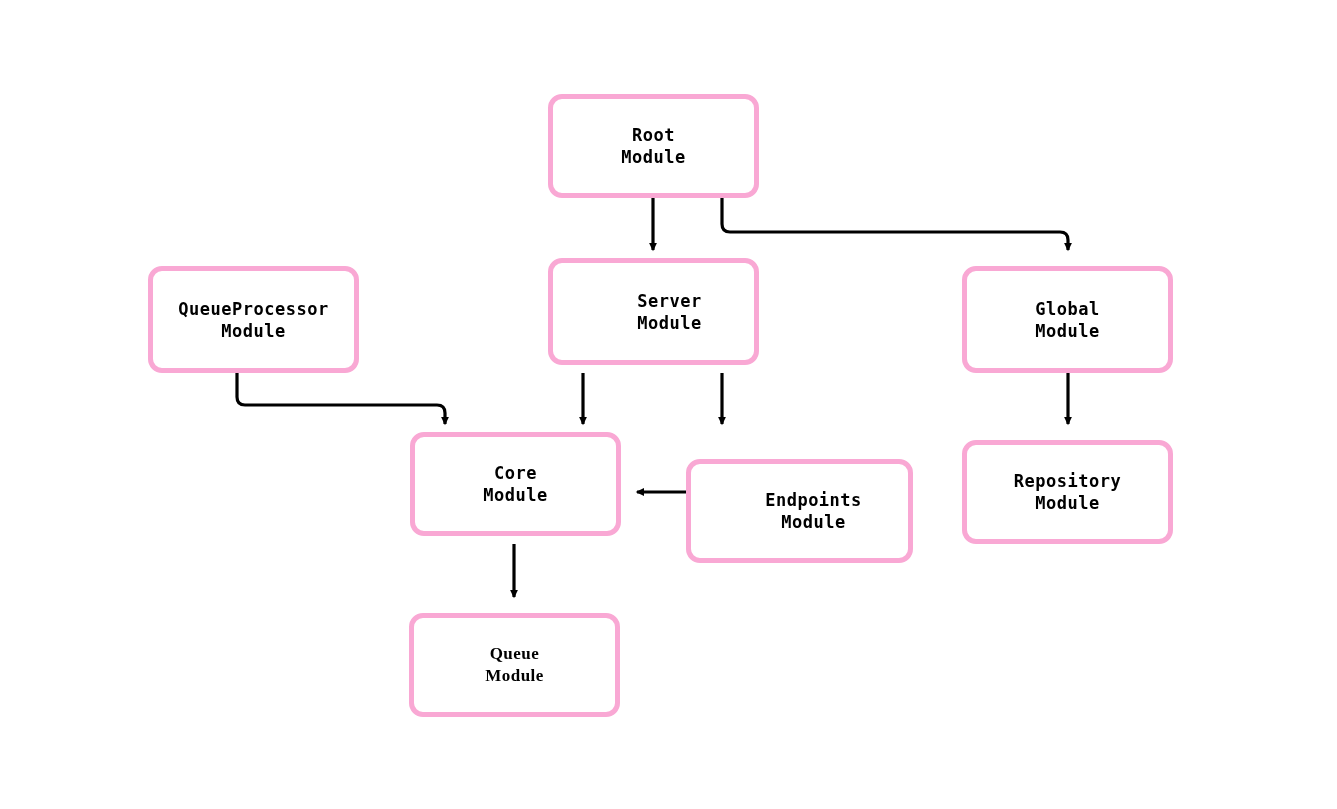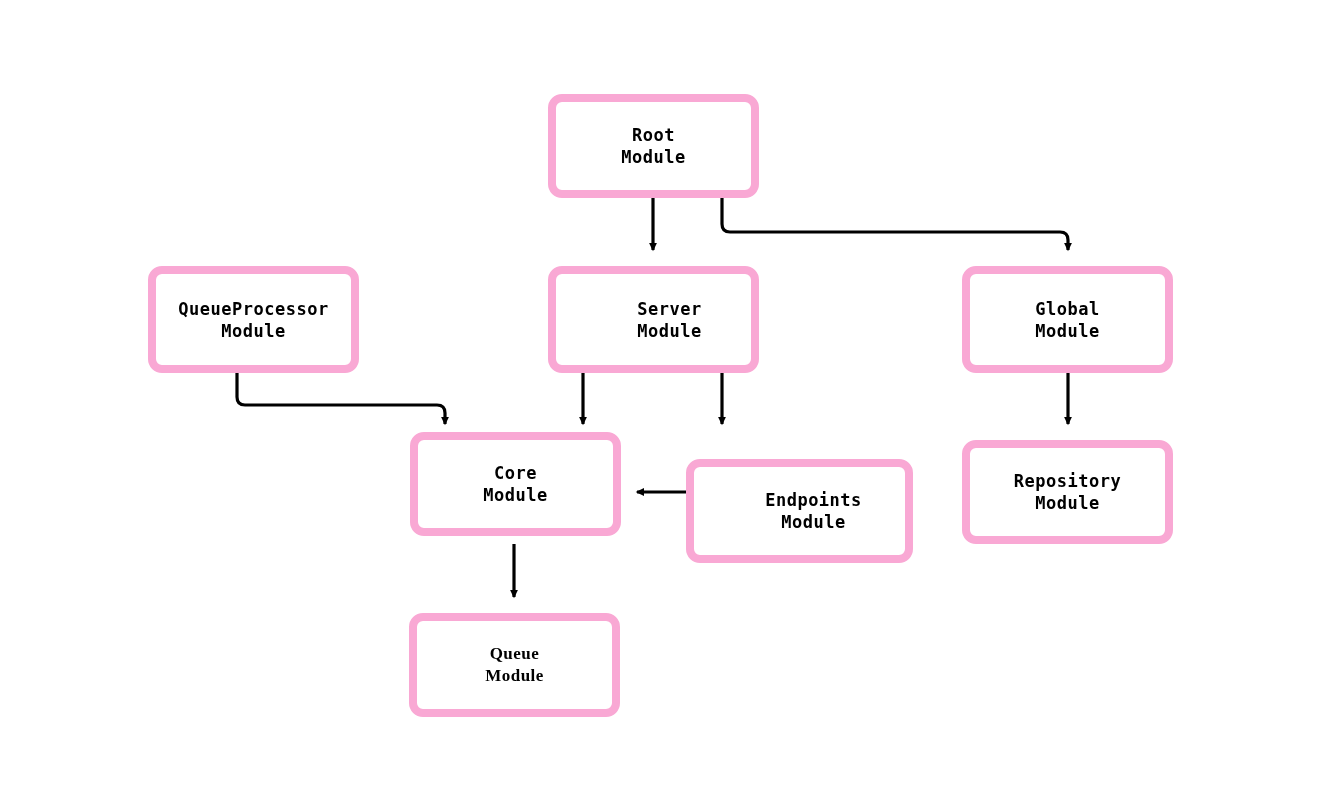--- a/index.html
+++ b/index.html
@@ -20,21 +20,21 @@
     position: absolute;
     left: 0;
     top: 0;
     width: 1337px;
     height: 809px;
   }
   .node {
     position: absolute;
     box-sizing: border-box;
     background: #ffffff;
-    border: 8px solid #f9a8d4;
+    border: 5px solid #f9a8d4;
     border-radius: 14px;
     display: flex;
     align-items: center;
     justify-content: center;
     z-index: 2;
   }
   .node-label {
     text-align: center;
     font-size: 17px;
     font-weight: bold;
@@ -81,21 +81,21 @@
   <div class="node" style="left:548px; top:94px; width:211px; height:104px;">
     <div class="node-label">Root
 Module</div>
   </div>
 
   <div class="node" style="left:148px; top:266px; width:211px; height:107px;">
     <div class="node-label">QueueProcessor
 Module</div>
   </div>
 
-  <div class="node" style="left:548px; top:266px; width:211px; height:107px;padding-left:32px;">
+  <div class="node" style="left:548px; top:258px; width:211px; height:107px;padding-left:32px;">
     <div class="node-label">Server
 Module</div>
   </div>
 
   <div class="node" style="left:962px; top:266px; width:211px; height:107px;">
     <div class="node-label">Global
 Module</div>
   </div>
 
   <div class="node" style="left:410px; top:432px; width:211px; height:104px;">

